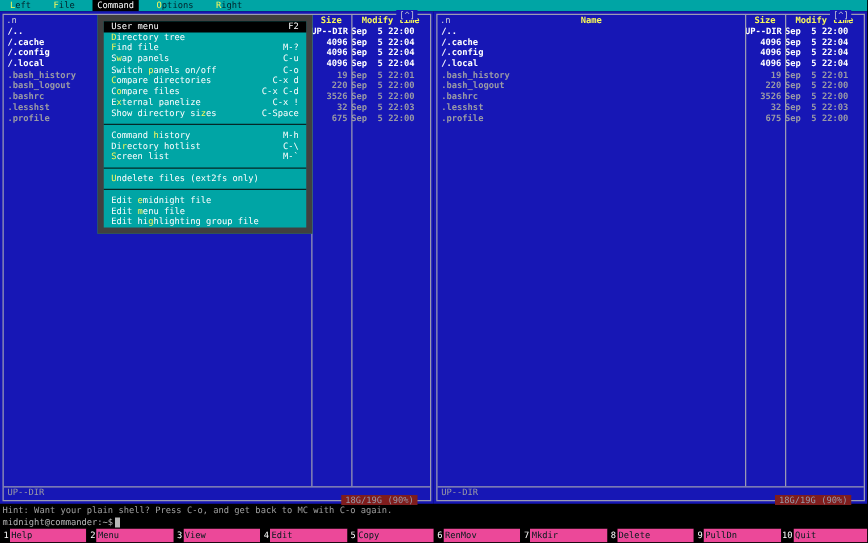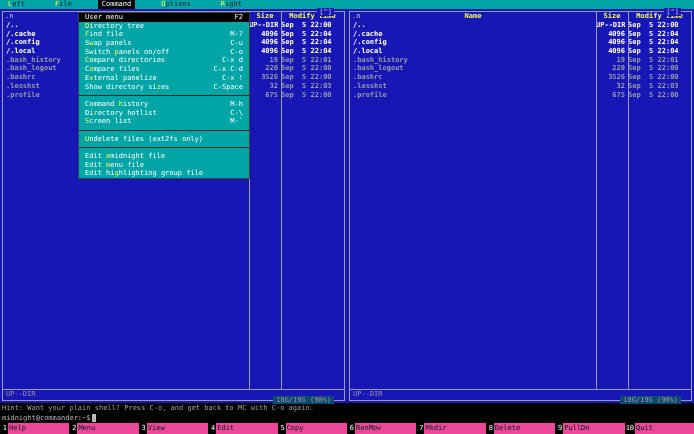--- a/index.html
+++ b/index.html
@@ -1,21 +1,21 @@
 <!DOCTYPE html>
 <html><head>
 <meta charset="utf-8">
 <style>
   html,body{margin:0;padding:0;background:#000;}
   .screen{position:relative;width:694px;height:434px;background:#000;overflow:hidden;
           font-family:"DejaVu Sans Mono",monospace;font-size:7px;}
 
   
   .menubar{position:absolute;top:0;left:0;width:694px;height:9px;background:#00a5a5;
-           display:flex;align-items:stretch;padding-left:4px;box-sizing:border-box;line-height:9px;color:#00222a;gap:12px;}
+           display:flex;align-items:stretch;padding-left:4px;box-sizing:border-box;line-height:9px;color:#00222a;}
   .mb-item{padding:0 4px;margin-right:10px;white-space:pre;cursor:default;}
   .mb-item .hot{color:#f8f85a;}
   .mb-item.selected{background:#000;color:#fff;}
   .mb-item.selected .hot{color:#fff;}
 
   
   .panels{position:absolute;top:9px;left:0;width:694px;height:394px;display:flex;}
   .panel{width:347px;box-sizing:border-box;background:#1717b5;padding:2px;position:relative;}
   .frame{position:relative;height:100%;box-sizing:border-box;border:1px solid #9a9ab4;
          display:flex;flex-direction:column;}
@@ -30,26 +30,26 @@
   .prow{display:flex;height:8.7px;line-height:8.7px;font-weight:bold;}
   .c-name{width:246px;padding-left:3px;box-sizing:border-box;overflow:hidden;white-space:pre;}
   .c-size{width:32px;box-sizing:border-box;text-align:right;padding-right:3px;white-space:pre;}
   .c-time{flex:1;padding-left:0;white-space:pre;overflow:hidden;}
   .prow.updir,.prow.dir{color:#fff;font-weight:bold;}
   .prow.hidden{color:#9a9aa6;}
   .vsep{position:absolute;top:0;bottom:11px;width:1px;background:#9a9ab4;}
   .vs1{left:246px;} .vs2{left:278px;}
   .minisep{height:1px;background:#9a9ab4;}
   .pstatus{height:10px;line-height:9px;padding-left:3px;color:#9a9aa6;}
-  .usage{position:absolute;right:10px;bottom:-4px;background:#0c4a6e;color:#9a9aa6;
+  .usage{position:absolute;right:10px;bottom:-4px;background:#7f1d1d;color:#9a9aa6;
          line-height:8px;padding:0 3px;z-index:2;}
 
   
   .dropdown{position:absolute;left:78px;top:12px;width:172px;background:#00a5a5;
-            border:1px solid #404040;z-index:10;box-sizing:border-box;}
+            border:5px solid #404040;z-index:10;box-sizing:border-box;}
   .dd-item{display:flex;justify-content:space-between;height:8.7px;line-height:8.7px;
            padding:0 6px;color:#fff;cursor:default;}
   .dd-item .lbl{white-space:pre;}
   .dd-item .hot{color:#f8f85a;}
   .dd-item .sc{white-space:pre;}
   .dd-item.selected{background:#000;color:#fff;}
   .dd-item.selected .hot{color:#fff;}
   .dd-sep{height:8.7px;position:relative;}
   .dd-sep::after{content:"";position:absolute;left:0;right:0;top:4px;height:1px;background:#042828;}
 

